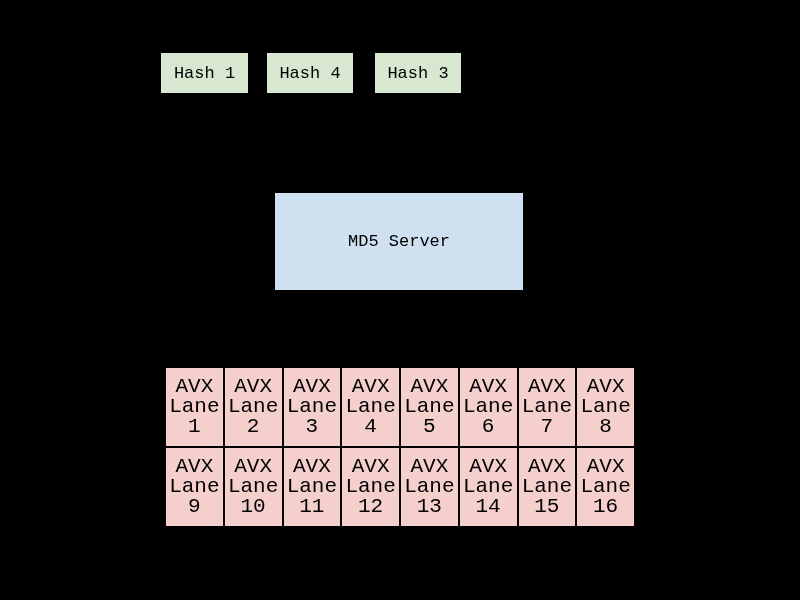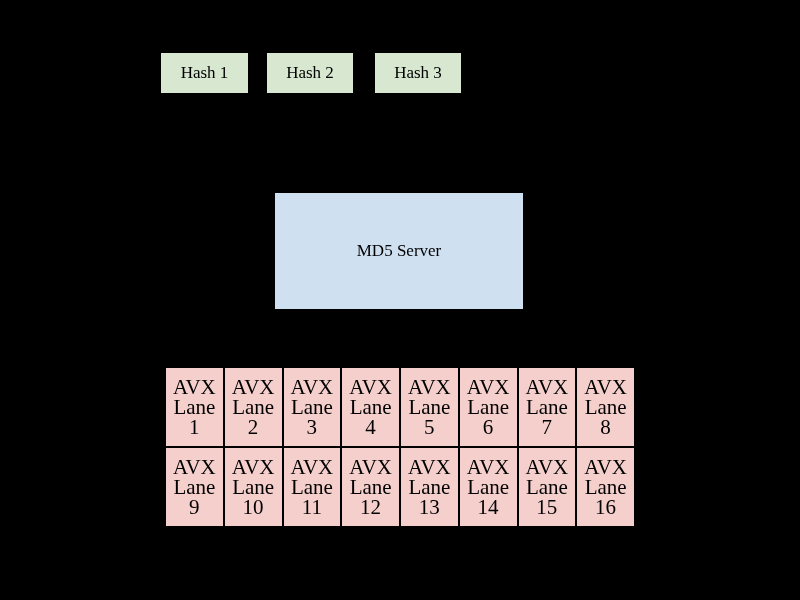--- a/index.html
+++ b/index.html
@@ -5,21 +5,21 @@
   html, body {
     margin: 0;
     padding: 0;
     background: #000;
   }
   .stage {
     position: relative;
     width: 800px;
     height: 600px;
     background: var(--bg, #000);
-    font-family: Liberation Serif, serif;
+    font-family: Liberation Mono, monospace;
     color: var(--text, #000);
     overflow: hidden;
   }
   .box {
     position: absolute;
     display: flex;
     align-items: center;
     justify-content: center;
     box-sizing: border-box;
     text-align: center;
@@ -33,21 +33,21 @@
     font-size: 17px;
   }
   .hash-1 { left: 159px; width: 91px; }
   .hash-2 { left: 265px; }
   .hash-3 { left: 373px; justify-content: center; }
   .hash-n { left: 546px; width: 89px; }
   .server-box {
     left: 275px;
     top: 193px;
     width: 248px;
-    height: 116px;
+    height: 97px;
     background: var(--server-fill, #cfe0f1);
     border: 1px solid var(--server-fill, #cfe0f1);
     font-size: 17px;
   }
   .avx-grid {
     position: absolute;
     left: 164px;
     top: 366px;
     width: 472px;
     height: 162px;
@@ -73,21 +73,21 @@
 </style>
 </head>
 <body>
 
 <div class="stage" style="--bg: #000000; --hash-fill: #d7e7d0; --server-fill: #cfe0f1; --lane-fill: #f4cfcc; --border: #000000; --text: #000000;">
 
   <div class="box hash-box hash-1">
     <span>Hash 1</span>
   </div>
   <div class="box hash-box hash-2">
-    <span>Hash 2</span>
+    <span>Hash 4</span>
   </div>
   <div class="box hash-box hash-3">
     <span>Hash 3</span>
   </div>
 
   <div class="box server-box">
     <span>MD5 Server</span>
   </div>
 
   <div class="avx-grid">

